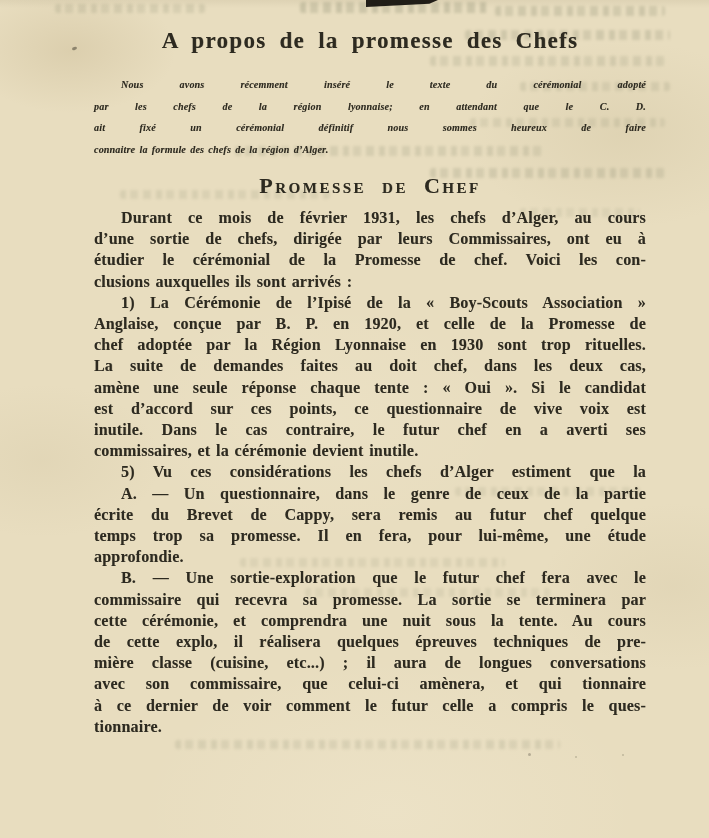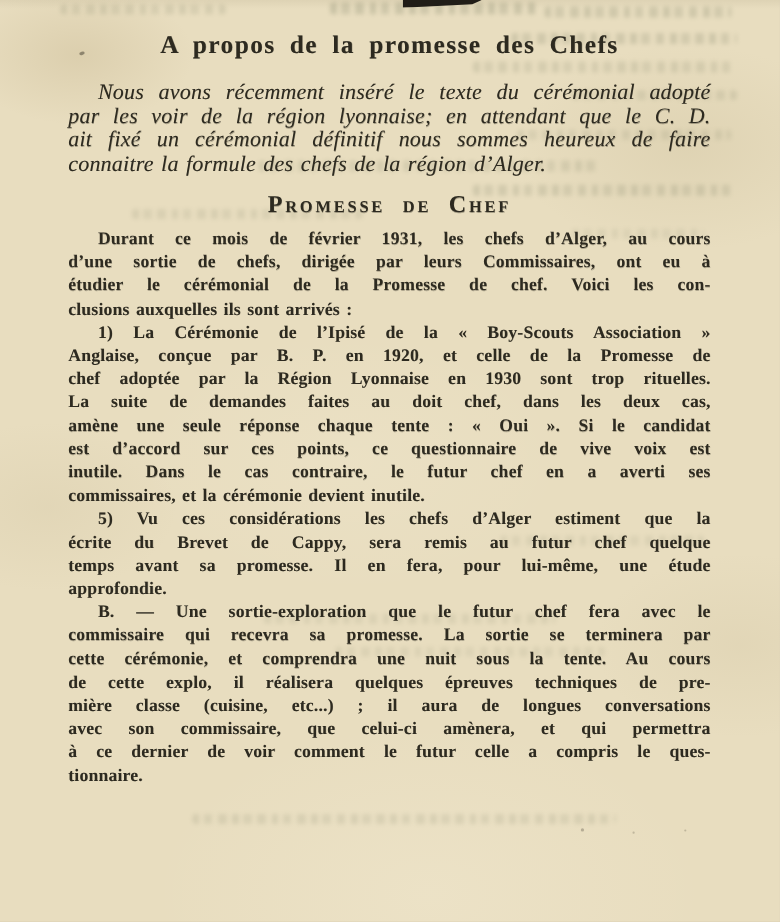--- a/index.html
+++ b/index.html
@@ -19,30 +19,30 @@
     position:absolute;inset:0;pointer-events:none;
     background:
       linear-gradient(180deg, rgba(130,118,86,0.10), rgba(130,118,86,0) 8px),
       radial-gradient(150px 90px at 10% 6%, rgba(170,150,105,0.20), transparent 70%),
       radial-gradient(220px 130px at 88% 16%, rgba(175,160,118,0.16), transparent 72%),
       radial-gradient(260px 160px at 45% 50%, rgba(255,248,230,0.12), transparent 75%),
       radial-gradient(320px 200px at 55% 97%, rgba(250,243,224,0.22), transparent 78%),
       radial-gradient(170px 110px at 6% 55%, rgba(180,165,125,0.12), transparent 70%),
       radial-gradient(190px 120px at 95% 70%, rgba(180,165,125,0.12), transparent 70%);
   }
-  .content{position:absolute;inset:0;padding:28px 63px 0 62px;z-index:3;}
+  .content{position:absolute;inset:0;padding:28px 63px 0 62px;z-index:3;margin-left:32px;}
   .title{
     text-align:center;
     font-size:23px;font-weight:700;line-height:26px;
     letter-spacing:1.3px;word-spacing:6px;
     text-shadow:0.4px 0.4px 0 rgba(45,42,32,0.4);
   }
   .intro{
     margin-top:20px;
-    font-size:20px;font-weight:400;font-style:italic;
+    font-size:10px;font-weight:700;font-style:italic;
     line-height:21.5px;
     text-shadow:0.3px 0.3px 0 rgba(45,42,32,0.35);
   }
   .heading{
     margin-top:16px;margin-bottom:12px;
     text-align:center;
     font-variant:small-caps;
     font-size:22px;font-weight:700;line-height:19px;
     letter-spacing:2.5px;word-spacing:8px;
     text-shadow:0.3px 0.3px 0 rgba(45,42,32,0.35);
@@ -100,21 +100,21 @@
   <div class="topmark"></div>
   <div class="speck" style="left:72px;top:47px;width:5px;height:3px;transform:rotate(-15deg);opacity:.75;"></div>
   <div class="speck" style="left:528px;top:753px;width:3px;height:3px;opacity:.45;"></div>
   <div class="speck" style="left:575px;top:756px;width:2px;height:2px;opacity:.35;"></div>
   <div class="speck" style="left:622px;top:754px;width:2px;height:2px;opacity:.35;"></div>
 
   <div class="content">
     <h1 class="title">A propos de la promesse des Chefs</h1>
     <div class="intro">
         <div class="line first">Nous avons récemment inséré le texte du cérémonial adopté</div>
-        <div class="line">par les voir de la région lyonnaise; en attendant que le C. D.</div>
+        <div class="line">par les chefs de la région lyonnaise; en attendant que le C. D.</div>
         <div class="line">ait fixé un cérémonial définitif nous sommes heureux de faire</div>
         <div class="line last">connaitre la formule des chefs de la région d’Alger.</div>
       </div>
     <div class="heading">Promesse de Chef</div>
     <div class="bodytext">
         <div class="para">
           <div class="line first">Durant ce mois de février 1931, les chefs d’Alger, au cours</div>
           <div class="line">d’une sortie de chefs, dirigée par leurs Commissaires, ont eu à</div>
           <div class="line">étudier le cérémonial de la Promesse de chef. Voici les con-</div>
           <div class="line last">clusions auxquelles ils sont arrivés :</div>
@@ -126,29 +126,30 @@
           <div class="line">La suite de demandes faites au doit chef, dans les deux cas,</div>
           <div class="line">amène une seule réponse chaque tente : « Oui ». Si le candidat</div>
           <div class="line">est d’accord sur ces points, ce questionnaire de vive voix est</div>
           <div class="line">inutile. Dans le cas contraire, le futur chef en a averti ses</div>
           <div class="line last">commissaires, et la cérémonie devient inutile.</div>
         </div>
         <div class="para">
           <div class="line first">5) Vu ces considérations les chefs d’Alger estiment que la</div>
         </div>
         <div class="para">
+          <div class="line first">A. — Un questionnaire, dans le genre de ceux de la partie</div>
           <div class="line">écrite du Brevet de Cappy, sera remis au futur chef quelque</div>
-          <div class="line">temps avant sa promesse. Il en fera, pour lui-même, une étude</div>
+          <div class="line">temps trop sa promesse. Il en fera, pour lui-même, une étude</div>
           <div class="line last">approfondie.</div>
         </div>
         <div class="para">
           <div class="line first">B. — Une sortie-exploration que le futur chef fera avec le</div>
           <div class="line">commissaire qui recevra sa promesse. La sortie se terminera par</div>
           <div class="line">cette cérémonie, et comprendra une nuit sous la tente. Au cours</div>
           <div class="line">de cette explo, il réalisera quelques épreuves techniques de pre-</div>
           <div class="line">mière classe (cuisine, etc...) ; il aura de longues conversations</div>
-          <div class="line">avec son commissaire, que celui-ci amènera, et qui permettra</div>
+          <div class="line">avec son commissaire, que celui-ci amènera, et qui tionnaire</div>
           <div class="line">à ce dernier de voir comment le futur celle a compris le ques-</div>
           <div class="line last">tionnaire.</div>
         </div>
       </div>
   </div>
 </div>
 
 </body></html>

